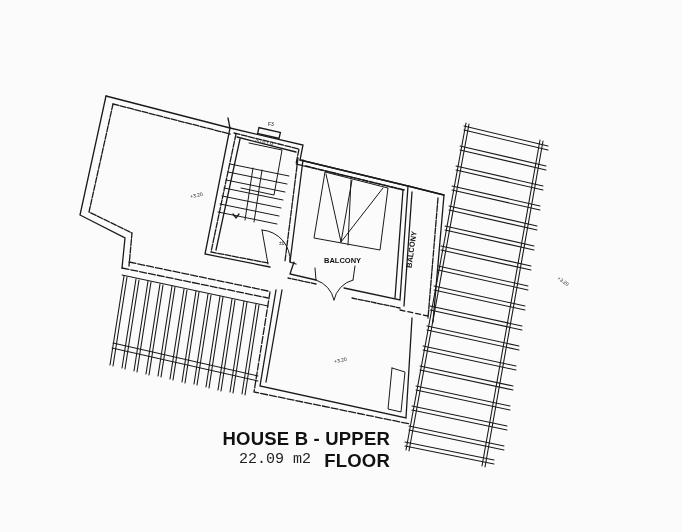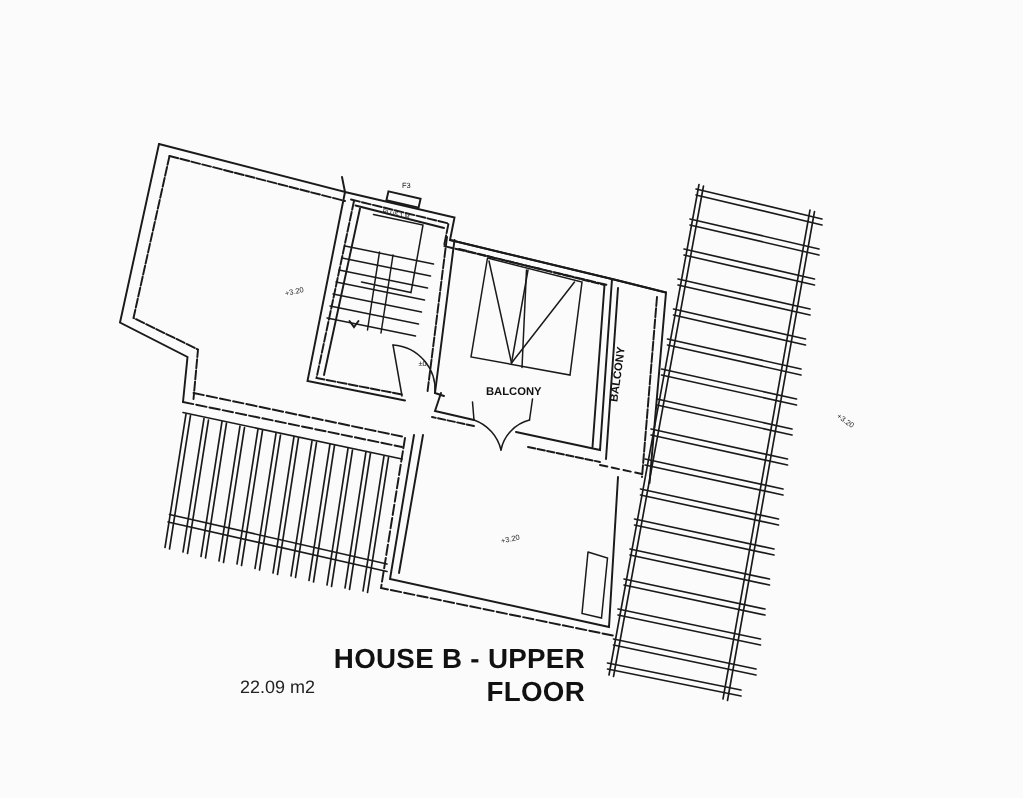--- a/index.html
+++ b/index.html
@@ -1,21 +1,21 @@
 <!DOCTYPE html>
 <html><head>
   <meta charset="utf-8">
   <style>
     html, body { margin: 0; padding: 0; background: #fbfbfc; }
     body { width: 682px; height: 532px; position: relative; overflow: hidden; font-family: "Liberation Sans", sans-serif; }
     #plan { position: absolute; left: 0; top: 0; width: 682px; height: 532px; }
     .title { position: absolute; left: 160px; top: 428px; width: 230px; text-align: right;
              font-family: "Liberation Sans", sans-serif; font-weight: bold; font-size: 18.5px; color: #111; letter-spacing: 0.2px; }
-    .area { position: absolute; left: 160px; top: 451px; width: 230px; 
-            font-family: Liberation Sans, sans-serif; font-size: 12px; color: #222; }
+    .area { position: absolute; left: 160px; top: 451px; width: 230px; text-align: center;
+            font-family: Liberation Mono, monospace; font-size: 15px; color: #222; }
     .lbl { position: absolute; font-family: "Liberation Sans", sans-serif; font-weight: bold; font-size: 7.5px; color: #111; }
     .lvl { position: absolute; font-family: "Liberation Sans", sans-serif; font-size: 5px; color: #222; }
   </style>
 </head>
 <body>
 
 <svg id="plan" viewBox="0 0 682 532" xmlns="http://www.w3.org/2000/svg">
   <g fill="none" stroke="#1a1a1a" stroke-width="1.3" stroke-linecap="round">
 
     <g>

